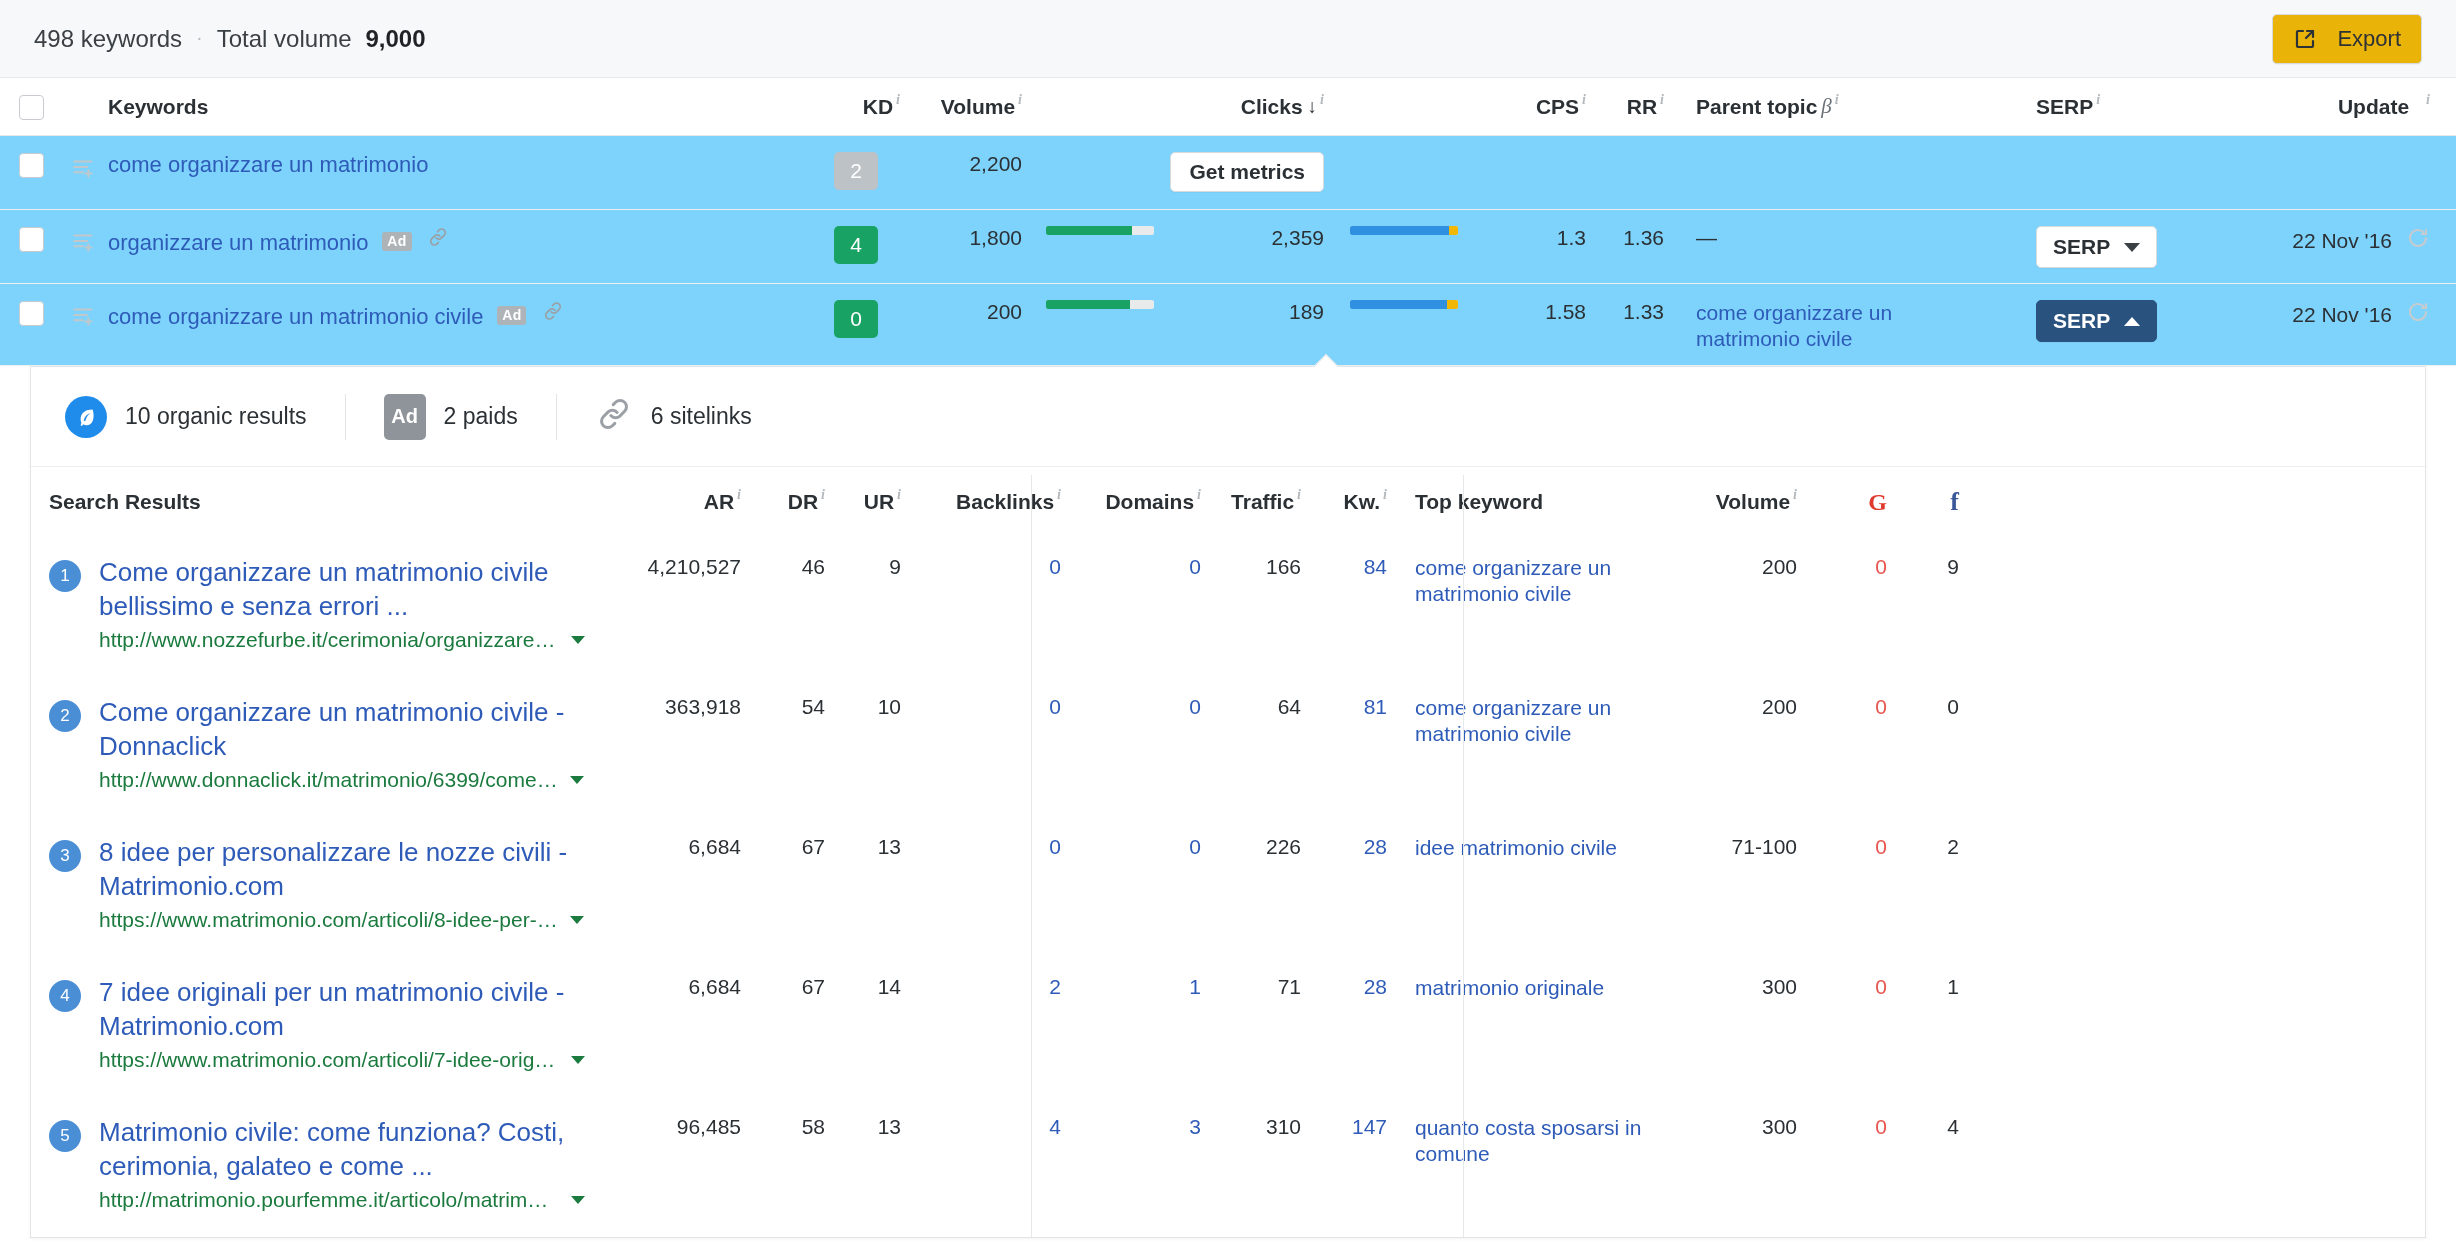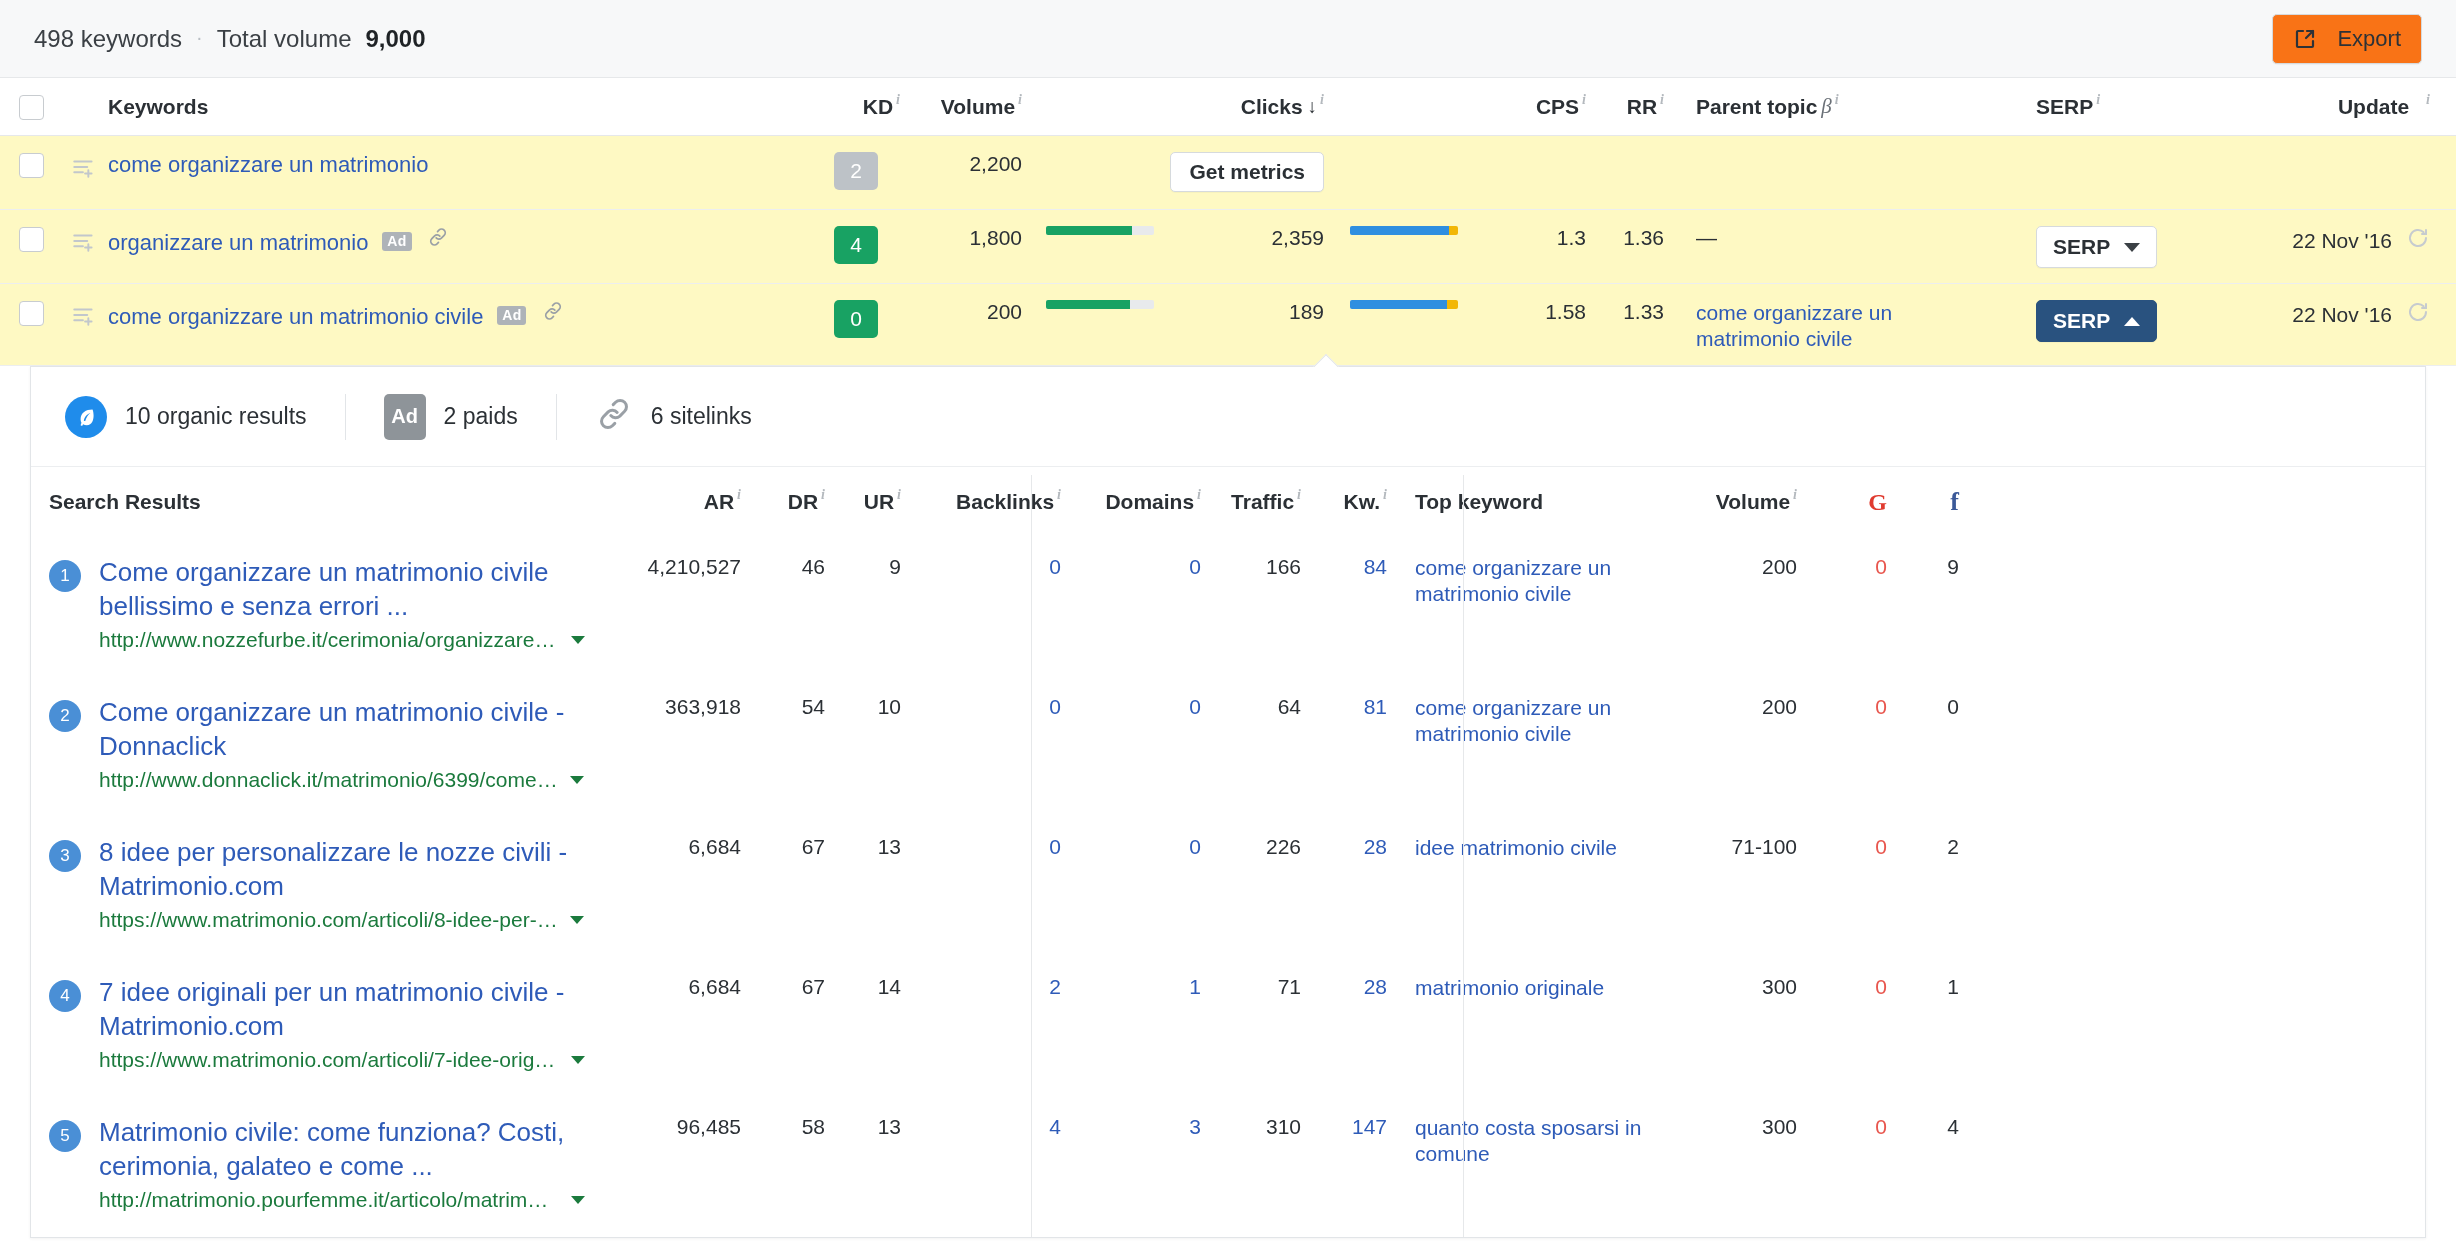--- a/index.html
+++ b/index.html
@@ -21,36 +21,36 @@
     padding: 0 34px 0 34px;
   }
   .topbar-left { display: flex; align-items: baseline; gap: 14px; font-size: 24px; color: #3b4045; }
   .kw-count { color:#3b4045; font-size: 24px; }
   .dot-sep { color:#b9bec4; font-size: 20px; position: relative; top:-3px; }
   .tv-label { color:#3b4045; font-size: 24px; }
   .tv-value { color:#1f2326; font-size: 24px; font-weight: 700; }
   .topbar-spacer { flex: 1; }
   .export-btn {
     display: flex; align-items: center; gap: 20px;
-    background:#f97316; border:1px solid #d6dadd; border-radius: 5px;
+    background:#eab308; border:1px solid #d6dadd; border-radius: 5px;
     height: 50px; padding: 0 20px; font-size: 22px; color:#2d3237;
     box-shadow: 0 1px 1px rgba(0,0,0,.04); cursor: pointer;
   }
   .export-btn svg { display:block; }
   .kw-head {
     display: flex; align-items: center;
     height: 58px;
     border-bottom: 1px solid #e6e8ea;
     background: #fff;
     font-size: 21px; font-weight: 700; color: #2b3035;
   }
   .kw-row {
     display: flex; align-items: flex-start;
     border-bottom: 1px solid #eceef0;
-    background: #fef9c3;
+    background: #7dd3fc;
     font-size: 21px; color: #2b3035;
     min-height: 74px;
     padding-top: 16px;
   }
   .kw-row.tall { min-height: 82px; }
   .c-check { width: 62px; flex:0 0 62px; display:flex; justify-content:center; padding-top:1px; }
   .c-addicon { width: 44px; flex:0 0 44px; display:flex; justify-content:center; padding-top:3px;}
   .c-keyword { flex: 1 1 auto; min-width: 0; padding-left: 2px; padding-right: 10px;}
   .c-kd { width: 96px; flex:0 0 96px; display:flex; justify-content:center; }
   .c-vol { width: 120px; flex:0 0 120px; text-align:right; padding-right: 2px;}

